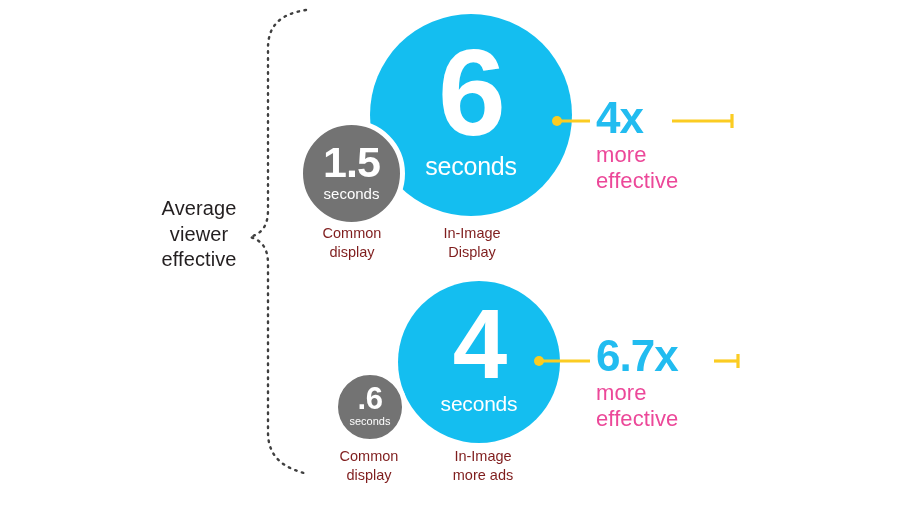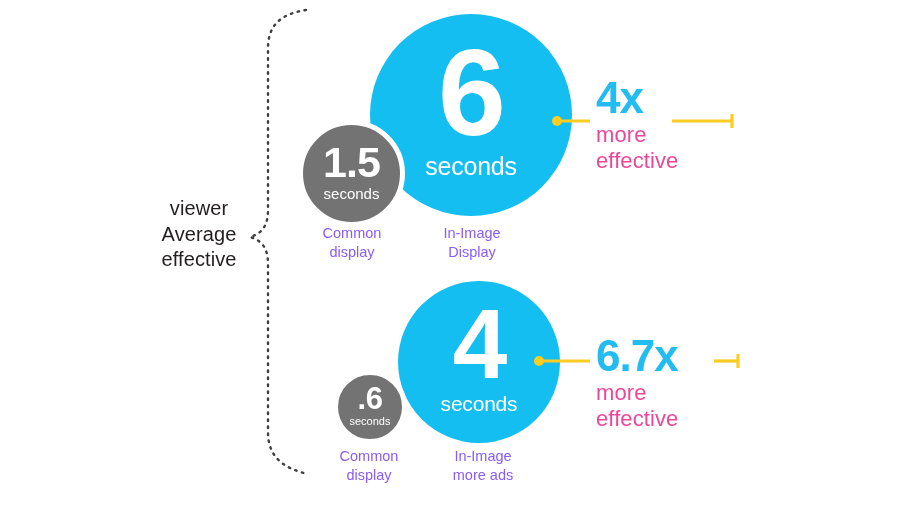--- a/index.html
+++ b/index.html
@@ -122,21 +122,21 @@
     line-height:1;
     margin-top:3px;
   }
 
   
   .caption{
     position:absolute;
     text-align:center;
     font-size:14.5px;
     line-height:1.32;
-    color:#8b5cf6;
+    color:#7f1d1d;
     z-index:5;
   }
   .cap-banner{left:296px;top:224px;width:112px;}
   .cap-inimage{left:404px;top:224px;width:136px;}
   .cap-video{left:312px;top:447px;width:114px;}
   .cap-invideo{left:416px;top:447px;width:134px;}
 
   
   .callout{position:absolute;z-index:6;}
   .callout .multiplier{
@@ -146,40 +146,40 @@
     line-height:0.92;
     letter-spacing:-1px;
   }
   .callout .sub{
     font-size:22px;
     line-height:1.18;
     color:#ec4899;
     margin-top:4px;
     letter-spacing:0.1px;
   }
-  .callout-top{left:596px;top:78px;}
+  .callout-top{left:596px;top:98px;}
   .callout-bottom{left:596px;top:336px;}
 
   .conn{position:absolute;pointer-events:none;z-index:5;}
   .conn-top{left:548px;top:108px;width:196px;height:26px;}
   .conn-bottom{left:530px;top:348px;width:254px;height:26px;}
 </style>
 </head>
 <body>
 
 <div id="stage">
 
   <svg class="brace-svg" viewBox="0 0 70 476">
     <path d="M60 6 C 34 10, 22 22, 22 44 L 22 206 C 22 224, 14 230, 4 233
              C 14 236, 22 242, 22 260 L 22 428 C 22 452, 36 464, 62 470" fill="none" stroke="#3f3f3f" stroke-width="2.4" stroke-linecap="round" stroke-dasharray="1.5 5.5"></path>
   </svg>
 
   <div class="group-label">
+    <div>Average</div>
     <div>viewer</div>
-    <div>Average</div>
     <div>effective</div>
   </div>
 
   <div class="circ blue big-blue">
     <div class="num">6</div>
     <div class="unit">seconds</div>
   </div>
 
   <div class="circ yellow big-yellow">
     <div class="num">1.5</div>

